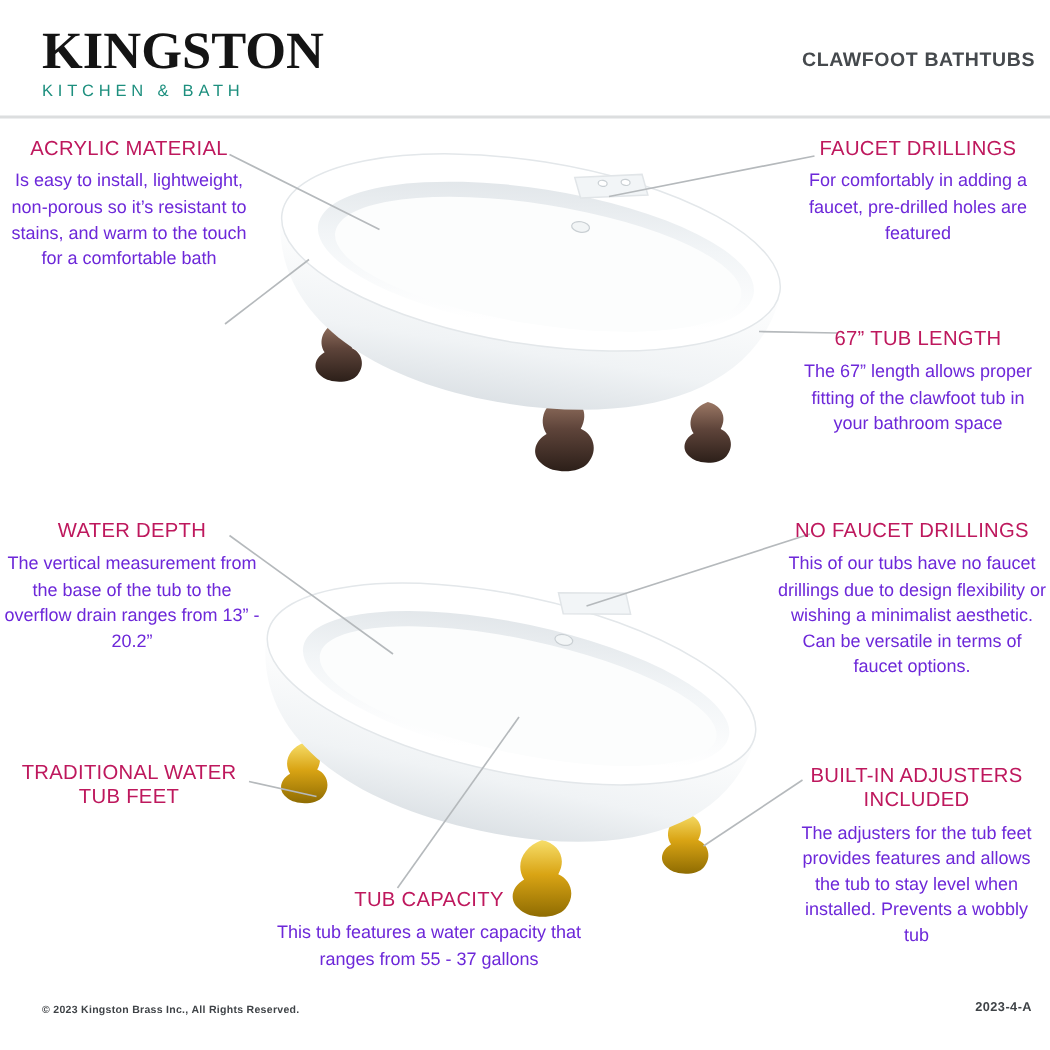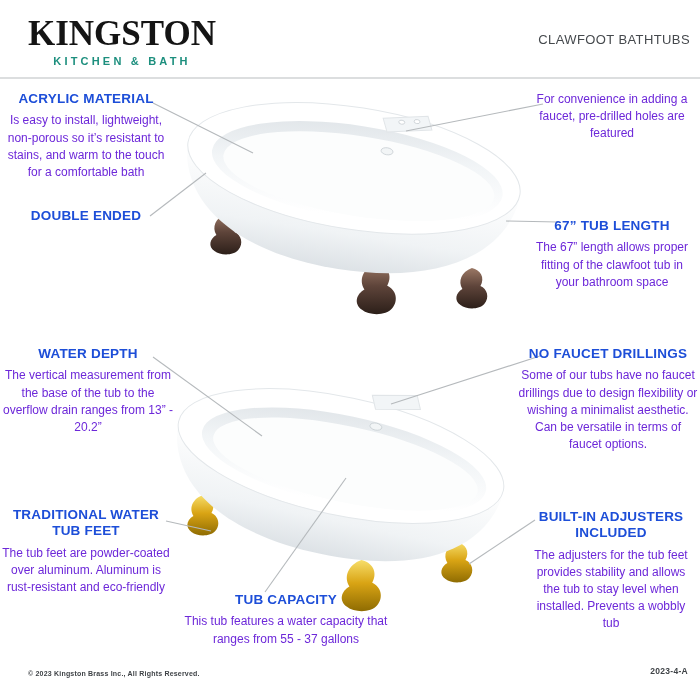--- a/index.html
+++ b/index.html
@@ -2,38 +2,38 @@
 <html><head>
 <meta charset="utf-8">
 <style>
   html,body{margin:0;padding:0;background:#ffffff;}
   .page{
     position:relative;width:700px;height:700px;background:#ffffff;
     overflow:hidden;font-family:"Liberation Sans",sans-serif;
     -webkit-font-smoothing:antialiased;
   }
   
-  .brand{position:absolute;left:28px;top:16px;text-align:center;}
+  .brand{position:absolute;left:28px;top:16px;}
   .brand-name{
     font-family:"Liberation Serif",serif;font-weight:700;font-size:35px;
     color:#141414;letter-spacing:0px;line-height:1;white-space:nowrap;
   }
   .brand-sub{
-    margin-top:4px;font-size:11px;font-weight:700;letter-spacing:3.2px;
+    margin-top:4px;font-size:11px;font-weight:400;letter-spacing:3.2px;
     color:#1d8f7e;white-space:nowrap;
   }
   .page-title{
-    position:absolute;right:10px;top:32px;font-size:13px;font-weight:400;
+    position:absolute;right:10px;top:32px;font-size:13px;font-weight:700;
     letter-spacing:.4px;color:#45494d;white-space:nowrap;margin-left:48px;
   }
   .header-divider{position:absolute;left:0;top:77px;width:700px;height:2px;background:#dcdedf;}
   
   .co{position:absolute;text-align:center;}
   .co h3{
-    margin:0 0 5px 0;font-size:13.5px;font-weight:700;color:#1d4ed8;
+    margin:0 0 5px 0;font-size:13.5px;font-weight:400;color:#be185d;
     letter-spacing:.2px;line-height:1.22;text-align:center;
   }
   .co p{margin:0;font-size:12px;color:#6d28d9;line-height:1.42;}
   .co-l1{left:2px;  top:91px;  width:168px;}
   .co-l2{left:2px;  top:208px; width:168px;}
   .co-l3{left:2px;  top:346px; width:172px;}
   .co-l4{left:2px;  top:507px; width:168px;}
   .co-r1{left:530px;top:91px;  width:164px;}
   .co-r2{left:530px;top:218px; width:164px;}
   .co-r3{left:518px;top:346px; width:180px;}
@@ -148,45 +148,44 @@
       <line x1="535" y1="520" x2="469" y2="564"></line>
       <line x1="265" y1="592" x2="346" y2="478"></line>
     </g>
   </svg>
 
   <div class="co co-l1">
     <h3>ACRYLIC MATERIAL</h3>
     <p>Is easy to install, lightweight, non-porous so it’s resistant to stains, and warm to the touch for a comfortable bath</p>
   </div>
   <div class="co co-l2">
-    <h3>DOUBLE ENDED</h3>
   </div>
   <div class="co co-l3">
     <h3>WATER DEPTH</h3>
     <p>The vertical measurement from the base of the tub to the overflow drain ranges from 13” - 20.2”</p>
   </div>
   <div class="co co-l4">
     <h3>TRADITIONAL WATER TUB FEET</h3>
-    <p>The tub feet are powder-coated over aluminum. Aluminum is rust-resistant and eco-friendly</p>
   </div>
 
   <div class="co co-r1">
-    <p>For convenience in adding a faucet, pre-drilled holes are featured</p>
+    <h3>FAUCET DRILLINGS</h3>
+    <p>For comfortably in adding a faucet, pre-drilled holes are featured</p>
   </div>
   <div class="co co-r2">
     <h3>67” TUB LENGTH</h3>
     <p>The 67” length allows proper fitting of the clawfoot tub in your bathroom space</p>
   </div>
   <div class="co co-r3">
     <h3>NO FAUCET DRILLINGS</h3>
-    <p>Some of our tubs have no faucet drillings due to design flexibility or wishing a minimalist aesthetic. Can be versatile in terms of faucet options.</p>
+    <p>This of our tubs have no faucet drillings due to design flexibility or wishing a minimalist aesthetic. Can be versatile in terms of faucet options.</p>
   </div>
   <div class="co co-r4">
     <h3>BUILT-IN ADJUSTERS INCLUDED</h3>
-    <p>The adjusters for the tub feet provides stability and allows the tub to stay level when installed. Prevents a wobbly tub</p>
+    <p>The adjusters for the tub feet provides features and allows the tub to stay level when installed. Prevents a wobbly tub</p>
   </div>
 
   <div class="co co-b">
     <h3>TUB CAPACITY</h3>
     <p>This tub features a water capacity that ranges from 55 - 37 gallons</p>
   </div>
 
   <div class="copyright">© 2023 Kingston Brass Inc., All Rights Reserved.</div>
   <div class="doc-code">2023-4-A</div>
 

